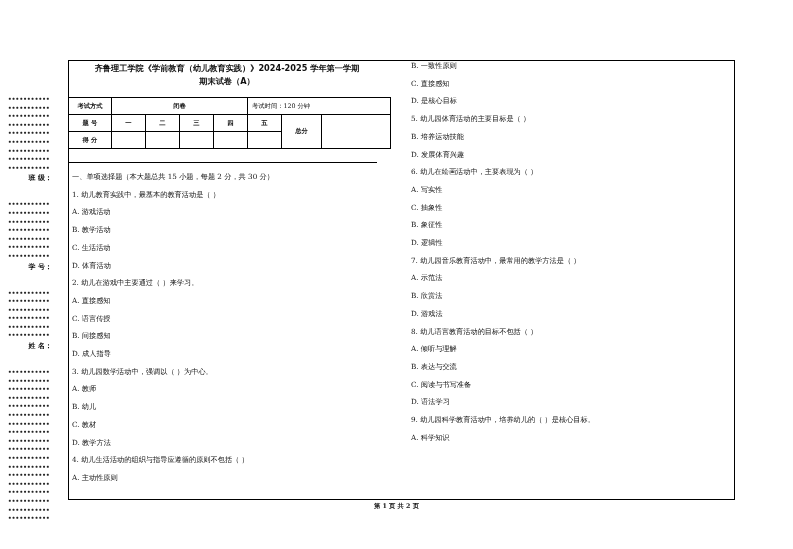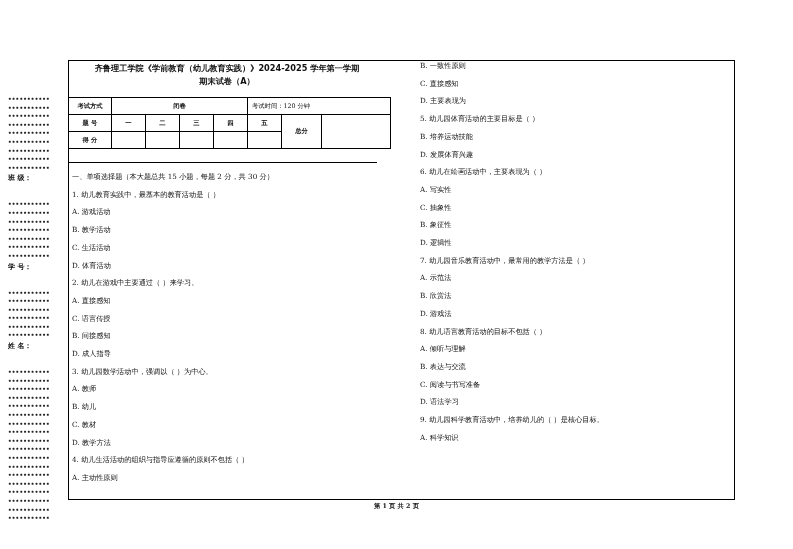--- a/index.html
+++ b/index.html
@@ -1,30 +1,30 @@
 <!DOCTYPE html>
 <html><head>
 <meta charset="utf-8">
 <style>
   html, body { margin:0; padding:0; }
   body { width:793px; height:549px; background:#ffffff; position:relative; overflow:hidden;
          font-family:"DejaVu Serif","Liberation Serif",serif; color:#111; }
   .binding { position:absolute; left:8px; top:95px; width:52px; font-size:6px; line-height:8.6px; }
   .dots { letter-spacing:0.2px; white-space:nowrap; color:#222; font-family:"DejaVu Sans Mono",monospace; font-size:6px; font-weight:bold; }
-  .bind-label { font-size:7px; font-weight:bold; margin:1px 0; line-height:10px; }
+  .bind-label { font-size:7px; font-weight:bold; margin:1px 8px; line-height:10px;text-align:right; }
   .frame { position:absolute; left:68px; top:60px; width:667px; height:440px; border:1.3px solid #000; box-sizing:border-box; }
   .title { position:absolute; left:72px; top:62px; width:310px; font-family:"DejaVu Sans","Liberation Sans",sans-serif; font-weight:bold; font-size:8.2px; line-height:13px; text-align:center; }
   .title .l1 { text-align:center; white-space:nowrap; }
   table.score { position:absolute; left:68px; top:97px; border-collapse:collapse; font-size:6.3px; }
   table.score td { border:1px solid #000; height:16px; padding:0; text-align:center; font-weight:bold; font-family:"DejaVu Sans",sans-serif; }
   table.score td.light { font-weight:normal; font-family:"DejaVu Serif",serif; text-align:left; padding-left:4px; }
   .divider { position:absolute; left:68px; top:162px; width:309px; height:0; border-top:1px solid #000; }
   .col { position:absolute; font-size:7.2px; line-height:17.7px; white-space:nowrap; }
   .col.left { left:72px; top:168px; }
-  .col.right { left:420px; top:57px; }
+  .col.right { left:411px; top:57px; }
   .footer { position:absolute; left:0; width:793px; top:502px; text-align:center; font-size:6.3px; font-weight:bold; }
 </style>
 </head>
 <body>
 
 <div class="binding" id="binding">
     <div class="dots">•••••••••••</div>
     <div class="dots">•••••••••••</div>
     <div class="dots">•••••••••••</div>
     <div class="dots">•••••••••••</div>
@@ -128,21 +128,21 @@
       <div>C. 教材</div>
       <div>D. 教学方法</div>
       <div>4. 幼儿生活活动的组织与指导应遵循的原则不包括（    ）</div>
       <div>A. 主动性原则</div>
     </div>
 </div>
 
 <div class="col right" id="rightItems">
     <div>B. 一致性原则</div>
     <div>C. 直接感知</div>
-    <div>D. 主要表现为</div>
+    <div>D. 是核心目标</div>
     <div>5. 幼儿园体育活动的主要目标是（    ）</div>
     <div>B. 培养运动技能</div>
     <div>D. 发展体育兴趣</div>
     <div>6. 幼儿在绘画活动中，主要表现为（    ）</div>
     <div>A. 写实性</div>
     <div>C. 抽象性</div>
     <div>B. 象征性</div>
     <div>D. 逻辑性</div>
     <div>7. 幼儿园音乐教育活动中，最常用的教学方法是（    ）</div>
     <div>A. 示范法</div>

